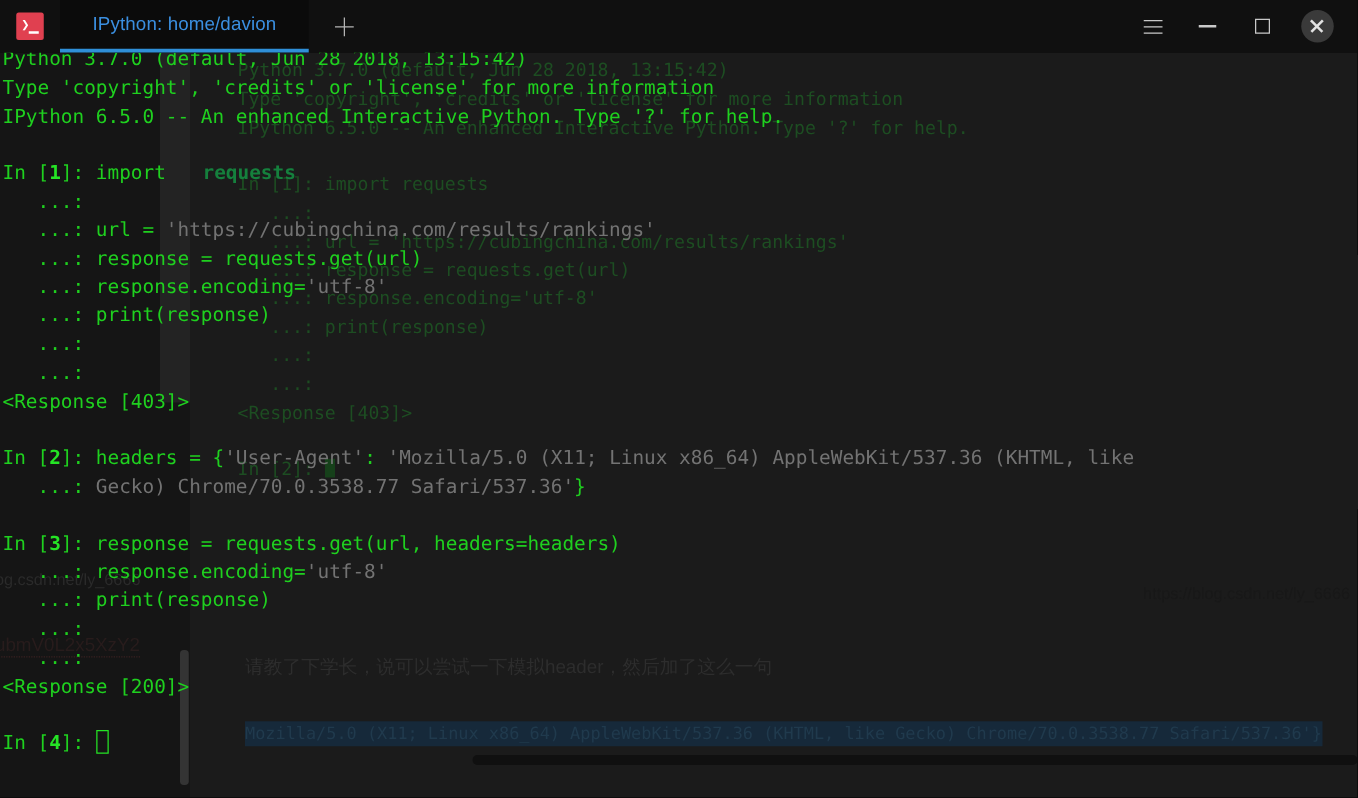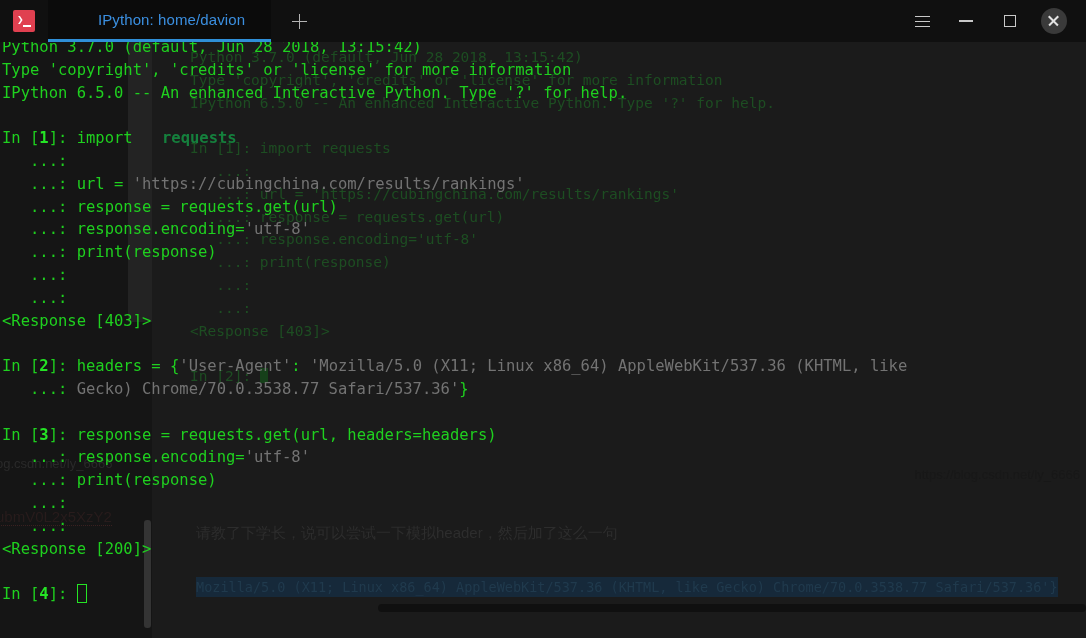--- a/index.html
+++ b/index.html
@@ -78,21 +78,20 @@
     justify-content: center;
     background: #0b0b0b;
     border-bottom: 3px solid #2f8fd8;
   }
   .tab-label {
     color: #3b8fe0;
     font-family: "Liberation Sans", sans-serif;
     font-size: 15px;
     letter-spacing: .1px;
     white-space: nowrap;
-    margin-left: 24px;
   }
 
   .newtab {
     position: relative;
     z-index: 2;
     width: 56px;
     height: 42px;
     display: flex;
     align-items: center;
     justify-content: center;

